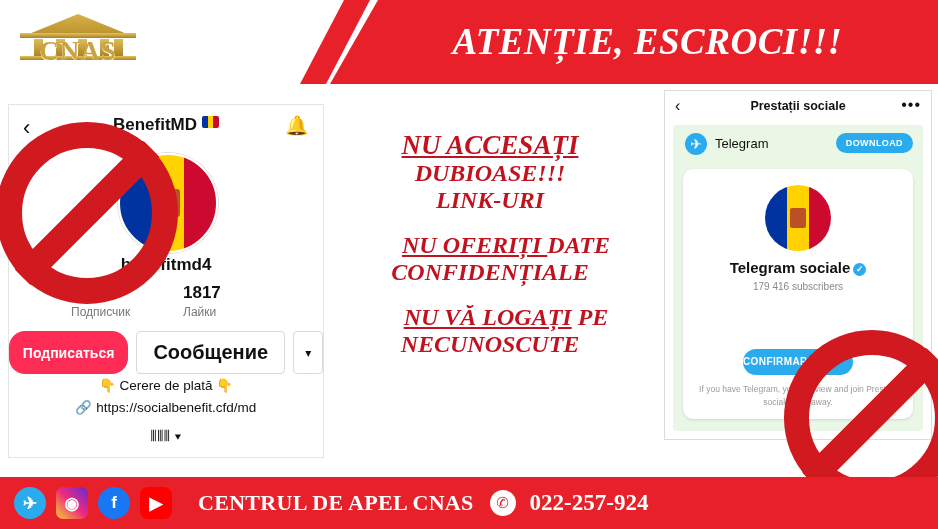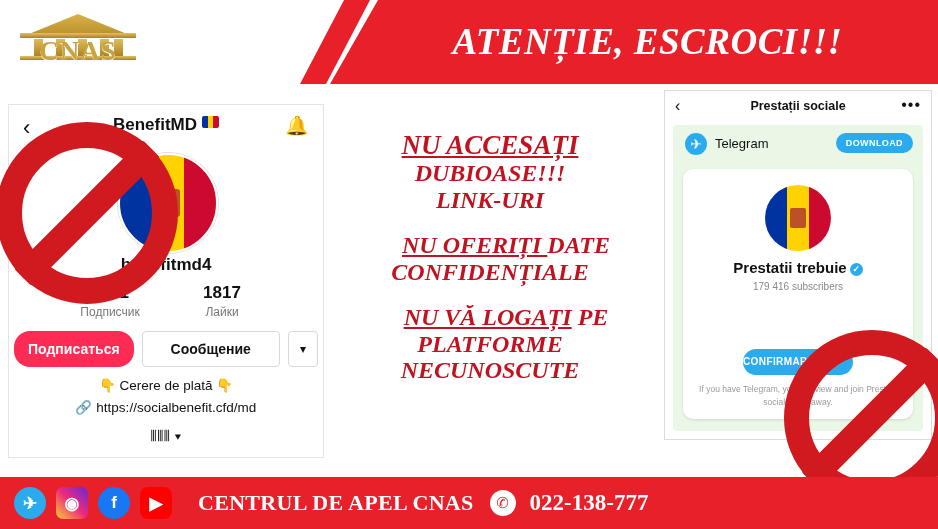--- a/index.html
+++ b/index.html
@@ -90,31 +90,31 @@
   }
   .avatar .crest{
     position:absolute;left:50%;top:50%;margin-left:-12px;margin-top:-14px;
     width:24px;height:28px;background:#b03a2e;border-radius:3px;opacity:.85;
   }
   .handle{
     position:absolute;left:0;top:150px;width:314px;text-align:center;
     font-size:17px;font-weight:bold;color:#111;
   }
   .stats{position:absolute;left:0;top:178px;width:314px;display:flex;justify-content:center;gap:34px;}
-  .stat{width:78px;text-align:center;}
+  .stat{width:78px;text-align:left;}
   .stat .num{font-size:17px;font-weight:bold;color:#111;}
   .stat .lbl{font-size:12px;color:#777;margin-top:2px;}
   .actions{position:absolute;left:0;top:226px;width:314px;display:flex;justify-content:center;gap:8px;}
   .btn-follow{
     background:#fe2c55;color:#fff;border:none;border-radius:16px;
     padding:9px 14px;font-size:14px;font-weight:bold;
   }
   .btn-msg{
     background:#fff;color:#111;border:1px solid #d9d9d9;border-radius:4px;
-    padding:9px 28px;font-size:14px;font-weight:bold;text-align:center;
+    padding:9px 16px;font-size:20px;font-weight:bold;text-align:center;
   }
   .btn-caret{
     background:#fff;color:#111;border:1px solid #d9d9d9;border-radius:4px;
     padding:9px 11px;font-size:12px;
   }
   .bio{
     position:absolute;left:0;top:272px;width:314px;text-align:center;
     font-size:13.5px;color:#111;
   }
   .biolink{
@@ -282,21 +282,20 @@
     <div class="blk">
       <div class="w-line w3">
         <span class="u"> NU OFERIȚI </span><span>DATE</span>
       </div>
       <div class="w-line w3">CONFIDENȚIALE</div>
     </div>
     <div class="blk">
       <div class="w-line w3">
         <span class="u">NU VĂ LOGAȚI</span><span> PE</span>
       </div>
-      <div class="w-line w3">PLATFORME</div>
       <div class="w-line w3">NECUNOSCUTE</div>
     </div>
   </div>
 
   <div class="phone-right">
     <div class="pr-top">
       <div class="pr-back">‹</div>
       <div class="pr-title">Prestații sociale</div>
       <div class="pr-dots">•••</div>
     </div>
@@ -304,21 +303,21 @@
       <div class="tg-bar">
         <div class="tg-ic">✈</div>
         <div class="tg-name">Telegram</div>
         <div class="tg-dl">DOWNLOAD</div>
       </div>
       <div class="card">
         <div class="av">
             <div class="crest"></div>
           </div>
         <div class="name">
-          <span>Prestatii trebuie</span><span class="verif">✓</span>
+          <span>Telegram sociale</span><span class="verif">✓</span>
         </div>
         <div class="subs">179 416 subscribers</div>
         <div class="cta">CONFIRMARE</div>
         <div class="foot">If you have Telegram, you can view and join Prestatii sociale right away.</div>
       </div>
     </div>
   </div>
 
   <div class="noentry ne1">
       <div class="bar"></div>
@@ -329,16 +328,16 @@
 
   <div class="bottom">
     <div class="socials">
       <div class="soc soc-tg">✈</div>
       <div class="soc soc-ig">◉</div>
       <div class="soc soc-fb">f</div>
       <div class="soc soc-yt">▶</div>
     </div>
     <div class="calltext">CENTRUL DE APEL CNAS</div>
     <div class="phoneicon">✆</div>
-    <div class="phonenum">022-138-777</div>
+    <div class="phonenum">022-257-924</div>
   </div>
 
 </div>
 
 </body></html>

